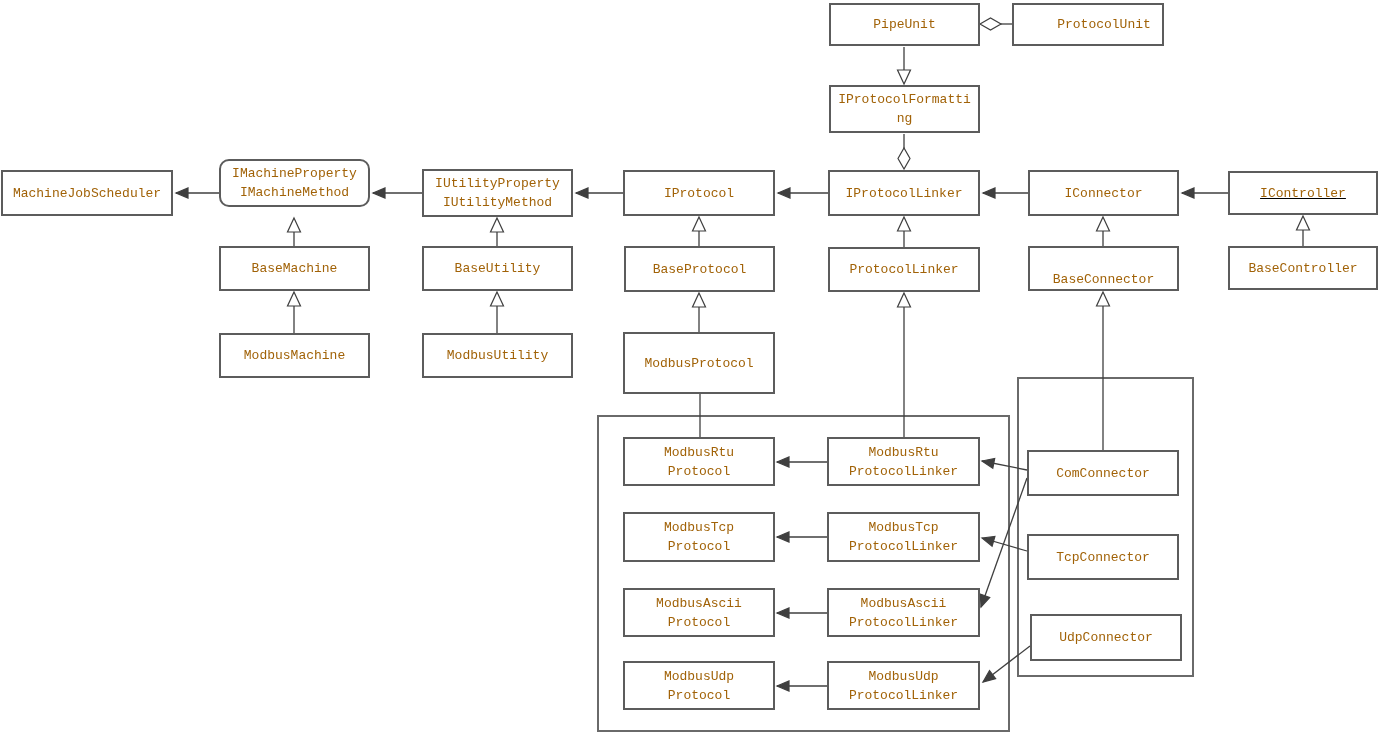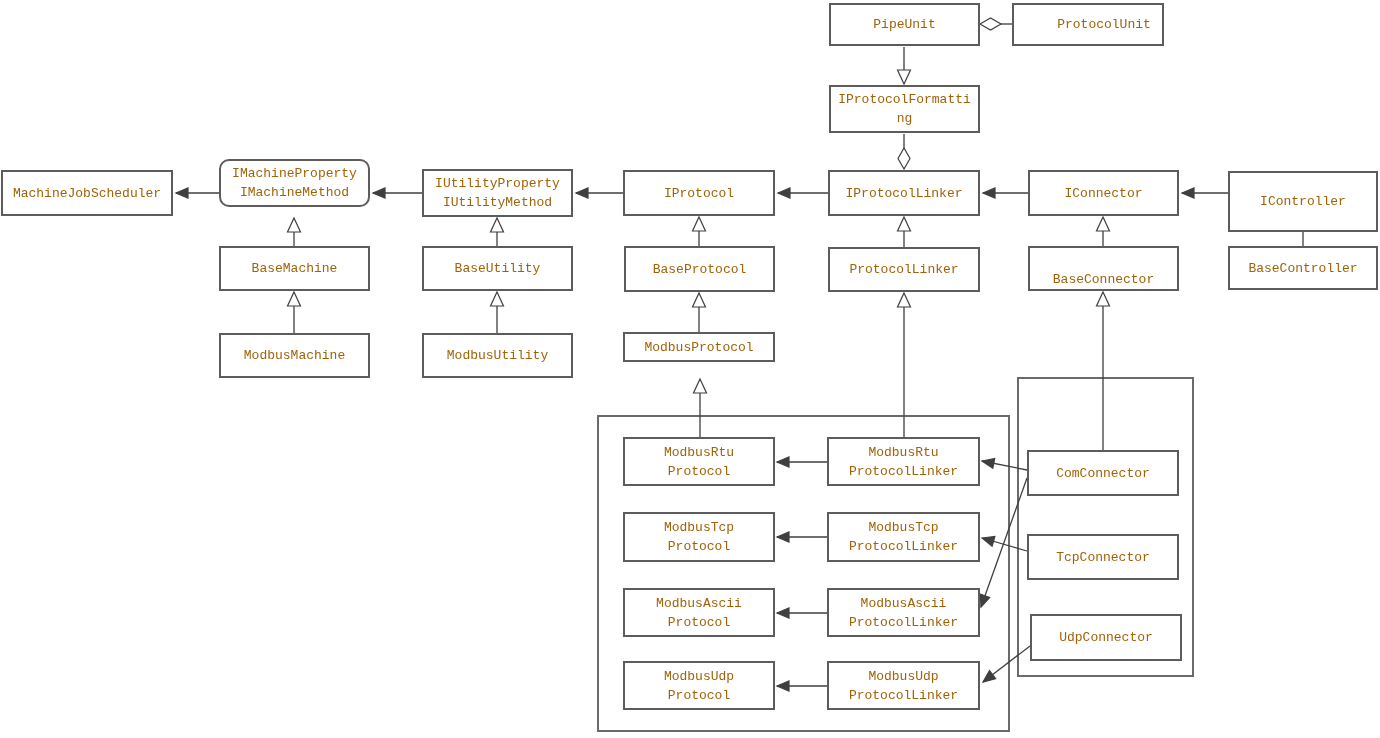--- a/index.html
+++ b/index.html
@@ -169,21 +169,21 @@
     </div>
     <div class="node" style="left: 623px; top: 170px; width: 152px; height: 46px;">
       <span class="label">IProtocol</span>
     </div>
     <div class="node" style="left: 828px; top: 170px; width: 152px; height: 46px;">
       <span class="label">IProtocolLinker</span>
     </div>
     <div class="node" style="left: 1028px; top: 170px; width: 151px; height: 46px;">
       <span class="label">IConnector</span>
     </div>
-    <div class="node" style="left: 1228px; top: 171px; width: 150px; height: 61px;">
+    <div class="node" style="left: 1228px; top: 171px; width: 150px; height: 44px; text-decoration: underline;">
       <span class="label">IController</span>
     </div>
     <div class="node" style="left: 219px; top: 246px; width: 151px; height: 45px;">
       <span class="label">BaseMachine</span>
     </div>
     <div class="node" style="left: 422px; top: 246px; width: 151px; height: 45px;">
       <span class="label">BaseUtility</span>
     </div>
     <div class="node" style="left: 624px; top: 246px; width: 151px; height: 46px;">
       <span class="label">BaseProtocol</span>
@@ -196,21 +196,21 @@
     </div>
     <div class="node" style="left: 1228px; top: 246px; width: 150px; height: 44px;">
       <span class="label">BaseController</span>
     </div>
     <div class="node" style="left: 219px; top: 333px; width: 151px; height: 45px;">
       <span class="label">ModbusMachine</span>
     </div>
     <div class="node" style="left: 422px; top: 333px; width: 151px; height: 45px;">
       <span class="label">ModbusUtility</span>
     </div>
-    <div class="node" style="left: 623px; top: 332px; width: 152px; height: 30px;">
+    <div class="node" style="left: 623px; top: 332px; width: 152px; height: 62px;">
       <span class="label">ModbusProtocol</span>
     </div>
     <div class="node" style="left: 623px; top: 437px; width: 152px; height: 49px;">
       <span class="label">ModbusRtu
 Protocol</span>
     </div>
     <div class="node" style="left: 827px; top: 437px; width: 153px; height: 49px;">
       <span class="label">ModbusRtu
 ProtocolLinker</span>
     </div>

